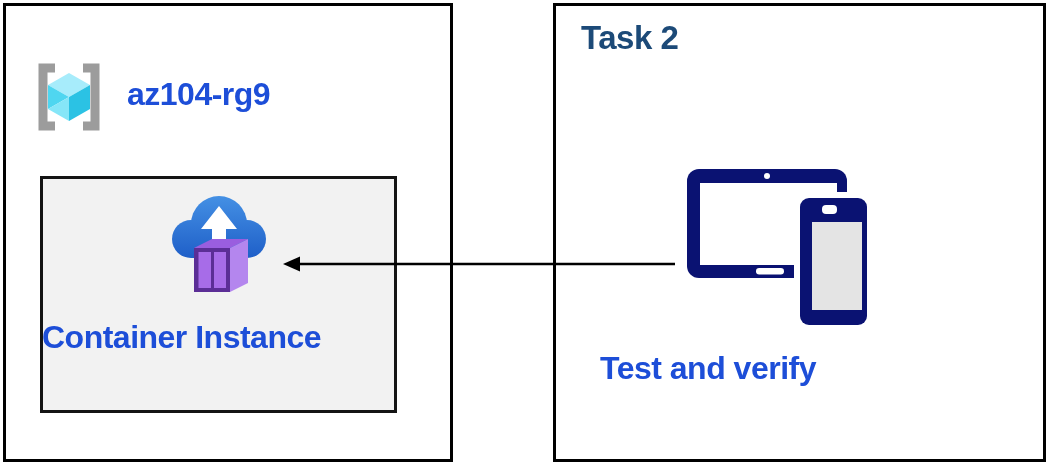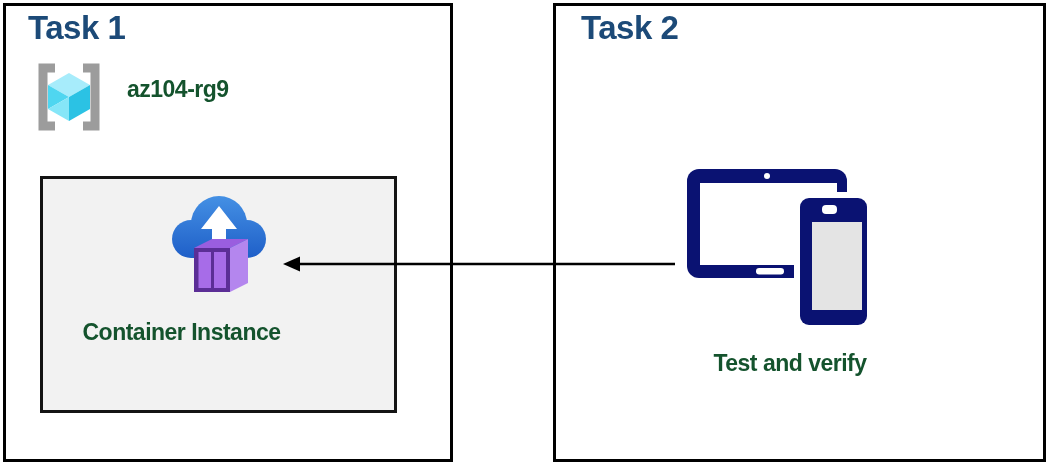--- a/index.html
+++ b/index.html
@@ -10,43 +10,42 @@
   .task-box{
     position:absolute;background:#fff;border:3px solid #000;box-sizing:border-box;
   }
   #task1-box{left:3px;top:3px;width:450px;height:459px;}
   #task2-box{left:553px;top:3px;width:493px;height:459px;}
   .task-title{
     position:absolute;font-size:33px;font-weight:bold;
     color:var(--title-blue,#1C4A78);line-height:1.1;letter-spacing:-0.5px;
   }
   #task1-title{left:28px;top:10px;}
-  #task2-title{left:581px;top:10px;text-align:center;}
+  #task2-title{left:581px;top:20px;text-align:center;}
   .black-label{
-    font-size:23px;font-weight:bold;color:#14532d;letter-spacing:-0.5px;line-height:1.1;
+    font-size:32px;font-weight:bold;color:#1d4ed8;letter-spacing:-0.5px;line-height:1.1;
   }
   #rg-label{position:absolute;left:127px;top:77px;}
   #gray-box{
     position:absolute;left:40px;top:176px;width:357px;height:237px;
     background:var(--gray-box-fill,#F2F2F2);border:3px solid #141414;box-sizing:border-box;
   }
   #ci-icon{position:absolute;left:170px;top:192px;}
   #ci-label{position:absolute;left:40px;top:320px;width:283px;text-align:center;}
   #rg-icon{position:absolute;left:32px;top:60px;}
   #arrow{position:absolute;left:278px;top:252px;z-index:6;}
   #devices-icon{position:absolute;left:685px;top:166px;}
-  #test-label{position:absolute;left:600px;top:351px;width:380px;text-align:center;}
+  #test-label{position:absolute;left:600px;top:351px;width:380px;}
 </style>
 </head>
 <body>
 
 <div class="canvas">
 
   <div class="task-box" id="task1-box"></div>
-  <div class="task-title" id="task1-title">Task 1</div>
 
   <svg id="rg-icon" width="74" height="74" viewBox="0 0 74 74">
     <path d="M23,8 L11,8 L11,66 L23,66" fill="none" style="stroke:var(--bracket-gray,#9C9C9C)" stroke-width="9"></path>
     <path d="M51,8 L63,8 L63,66 L51,66" fill="none" style="stroke:var(--bracket-gray,#9C9C9C)" stroke-width="9"></path>
     <polygon points="37,13 58,25 37,37 16,25" style="fill:var(--cube-top,#A7ECFB)"></polygon>
     <polygon points="16,25 37,37 16,49" style="fill:var(--cube-left,#4FD6F0)"></polygon>
     <polygon points="16,49 37,37 37,61" style="fill:var(--cube-bottom,#86E6F8)"></polygon>
     <polygon points="58,25 37,37 37,61 58,49" style="fill:var(--cube-right,#2BC2E4)"></polygon>
   </svg>
   <div class="black-label" id="rg-label">az104-rg9</div>

